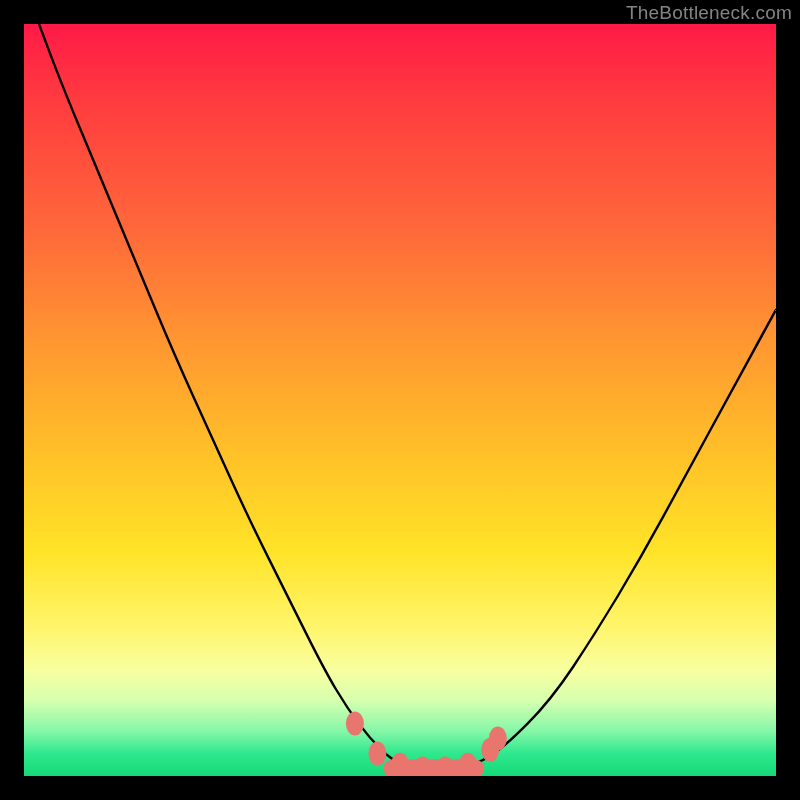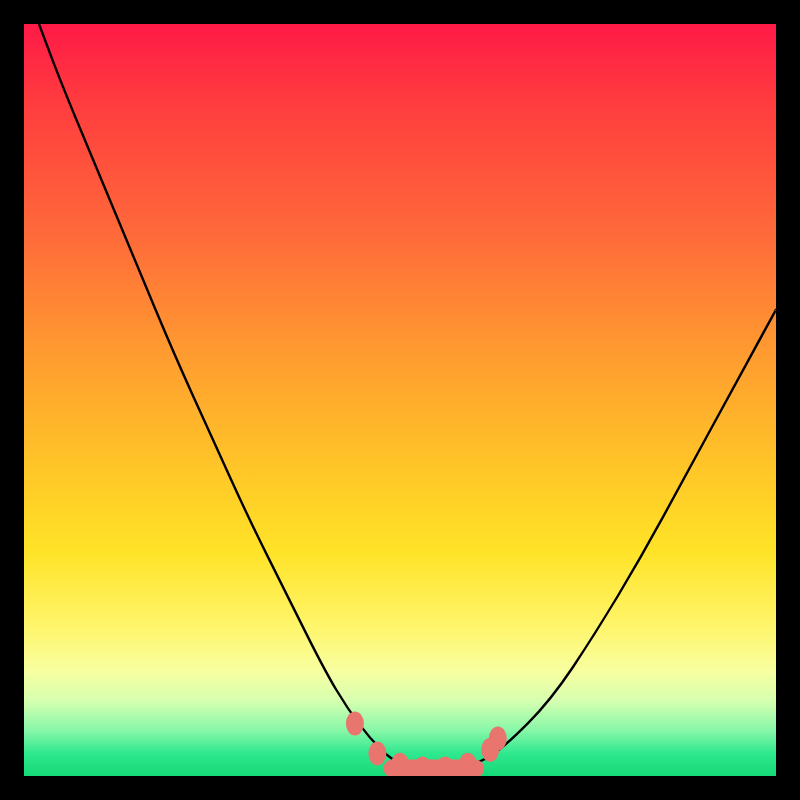--- a/index.html
+++ b/index.html
@@ -90,13 +90,14 @@
           <ellipse cx="398.6" cy="744.5" rx="9" ry="12" fill="#e8766f"></ellipse>
           <ellipse cx="421.1" cy="744.5" rx="9" ry="12" fill="#e8766f"></ellipse>
           <ellipse cx="443.7" cy="740.7" rx="9" ry="12" fill="#e8766f"></ellipse>
           <ellipse cx="466.2" cy="725.7" rx="9" ry="12" fill="#e8766f"></ellipse>
           <ellipse cx="473.8" cy="714.4" rx="9" ry="12" fill="#e8766f"></ellipse>
         </g>
     </svg>
 
   </div>
 
+  <div class="watermark">TheBottleneck.com</div>
 </div>
 
 </body></html>

